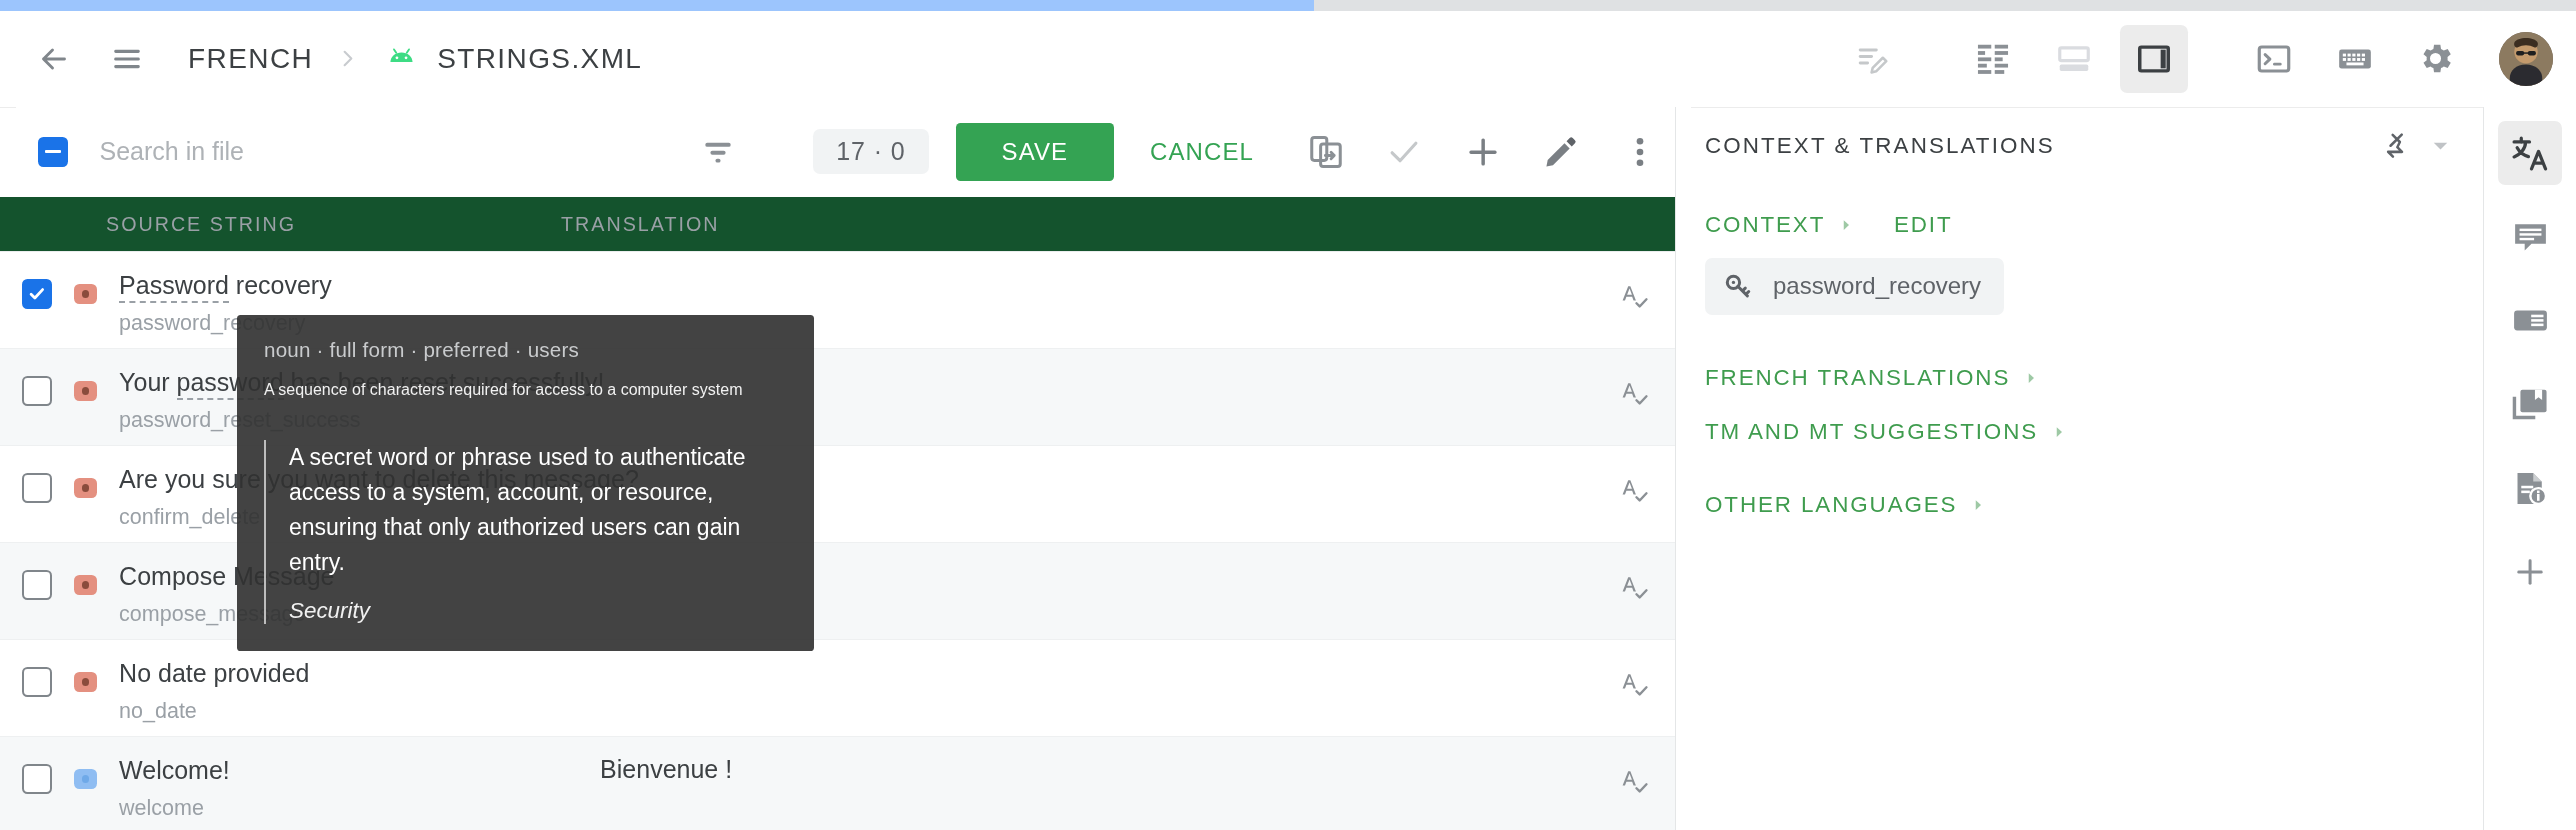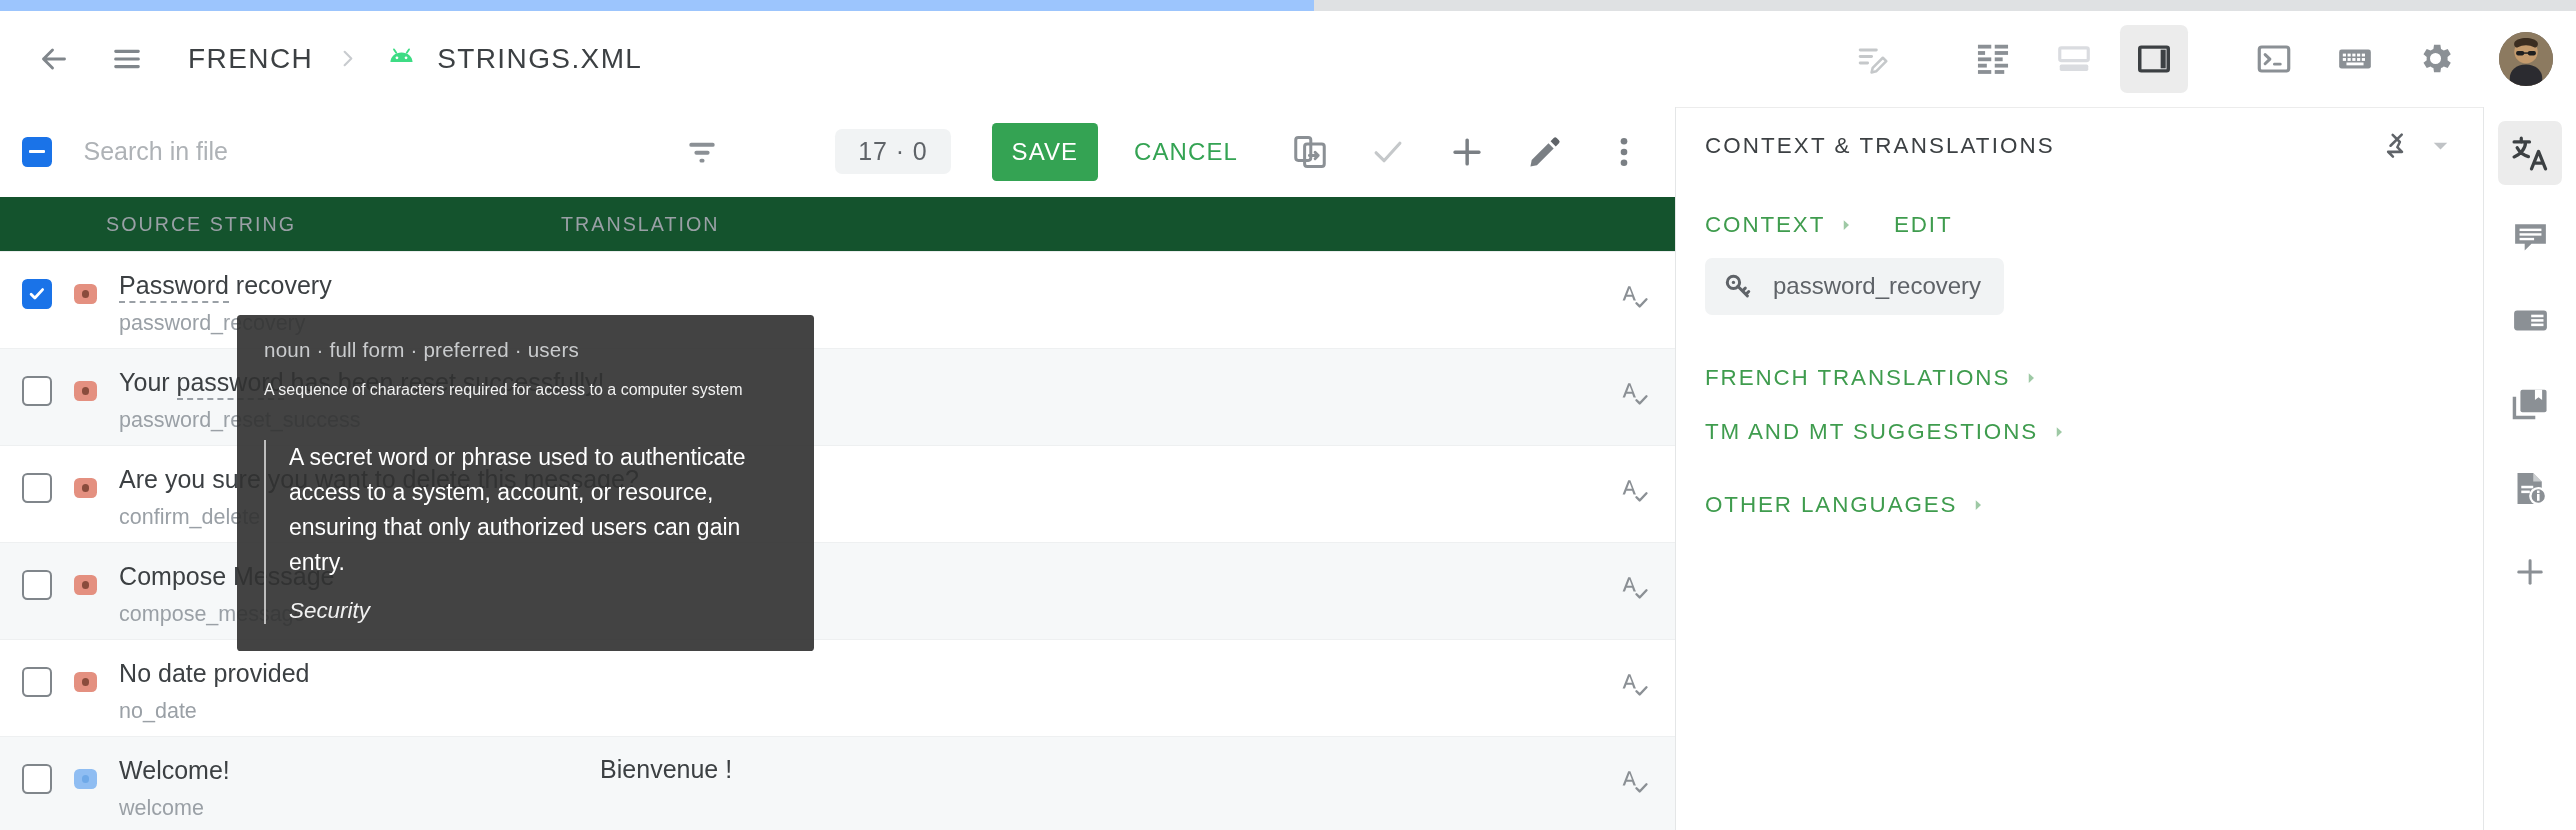--- a/index.html
+++ b/index.html
@@ -58,21 +58,21 @@
   .icon-active { background: #ececec; }
   #avatar {
     width: 54px; height: 54px; border-radius: 50%;
     margin-left: 30px; overflow: hidden;
     background: #6f665c; flex: 0 0 auto; cursor: pointer;
     position: relative;
   }
 
   
   #toolbar {
-    position: absolute; top: 107px; left: 0;
+    position: absolute; top: 107px; left: 16px;
     width: 1675px; height: 89px;
     display: flex; align-items: center;
     background: #ffffff;
   }
   #select-all-box {
     width: 30px; height: 30px; border-radius: 5.4px;
     background: #1a73e8; margin-left: 21.5px;
     display: flex; align-items: center; justify-content: center;
     cursor: pointer; flex: 0 0 auto;
   }
@@ -98,21 +98,21 @@
   #count-badge {
     background: #f1f3f4; border-radius: 7.2px;
     padding: 8px 23px; font-size: 25px; color: #5f6368;
     letter-spacing: 0.9px; white-space: nowrap;
   }
   #save-btn {
     background: #34a353; color: #fff;
     border: none; border-radius: 4.5px;
     font-family: "Liberation Sans", sans-serif;
     font-size: 24px; letter-spacing: 1.1px; font-weight: 500;
-    padding: 15px 20px; margin-left: 41px; cursor: pointer;
+    padding: 15px 46px; margin-left: 27px; cursor: pointer;
   }
   #cancel-btn {
     background: none; border: none; color: #34a353;
     font-family: "Liberation Sans", sans-serif;
     font-size: 24px; letter-spacing: 1.1px; font-weight: 500;
     padding: 15px 21.5px; margin-left: 14.3px; cursor: pointer;
   }
   .tb-icon-btn {
     width: 57px; height: 57px; margin-left: 21.5px;
     display: flex; align-items: center; justify-content: center;

